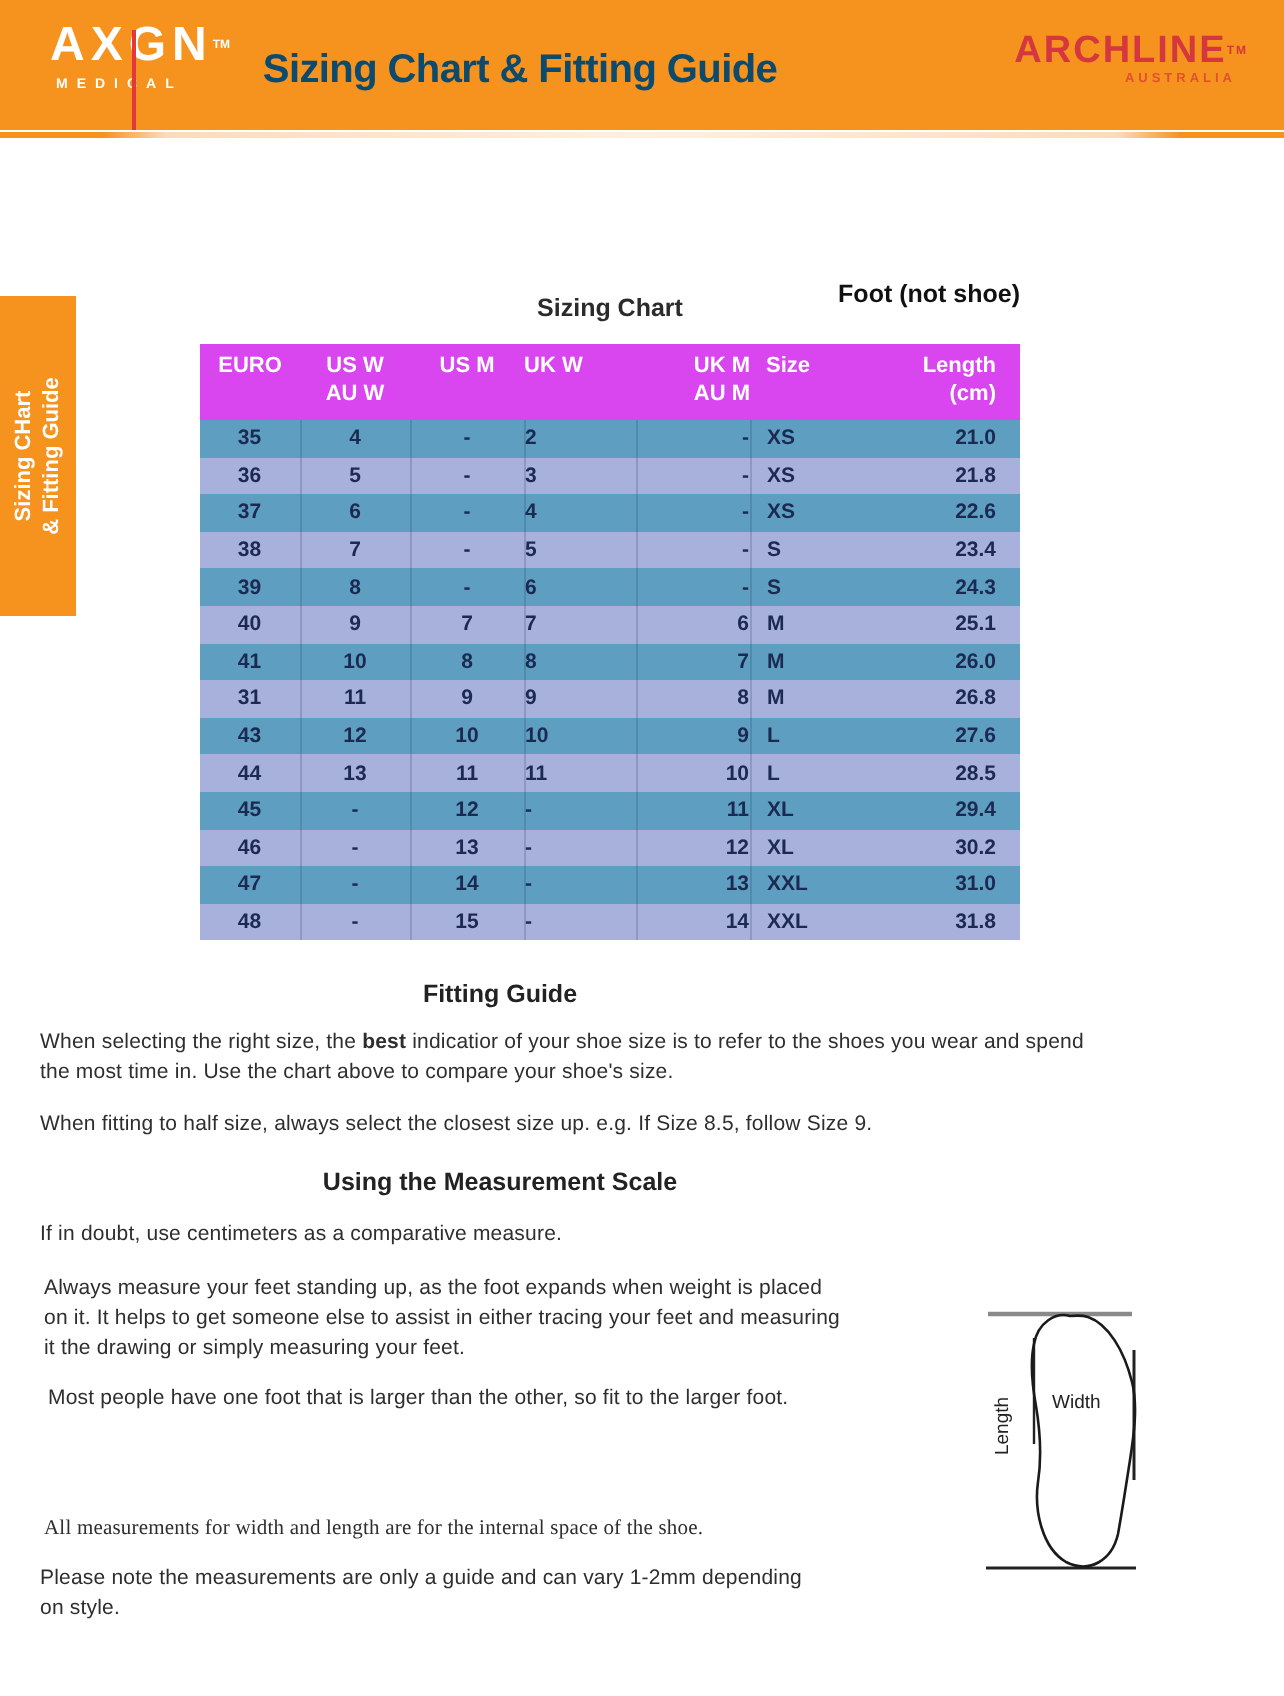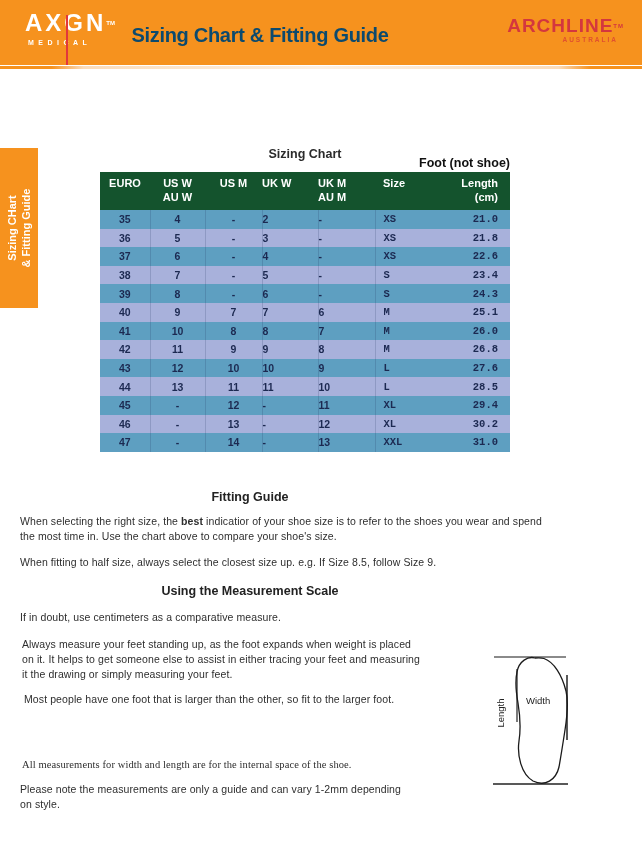--- a/index.html
+++ b/index.html
@@ -26,38 +26,38 @@
   
   .side-tab { position:absolute; left:0; top:148px; width:38px; height:160px; background:#F6921E; }
   .side-tab-inner { position:absolute; left:-61px; top:61px; width:160px; height:38px;
                     transform:rotate(-90deg); display:flex; flex-direction:column;
                     justify-content:center; text-align:center; color:#fff;
                     font-weight:bold; font-size:11px; line-height:14px; }
 
   
   .chart-title { position:absolute; left:100px; top:147px; width:410px; text-align:center;
                  font-size:12.5px; font-weight:bold; color:#2b2b2b; }
-  .foot-note { position:absolute; left:360px; top:156px; width:150px; text-align:right;
+  .foot-note { position:absolute; left:360px; top:140px; width:150px; text-align:right;
                font-size:12.5px; font-weight:bold; color:#111; }
   table.size-table { position:absolute; left:100px; top:172px; width:410px;
                      border-collapse:collapse; table-layout:fixed; }
-  .size-table thead tr { background:#14532d; height:38px; }
+  .size-table thead tr { background:#d946ef; height:38px; }
   .size-table th { color:#ffffff; font-size:11px; font-weight:bold; white-space:pre-line;
                    vertical-align:top; padding-top:4px; line-height:14px; }
   .size-table tbody tr { height:18.6px; }
   .size-table tbody tr:nth-child(odd)  { background:#5E9FC1; }
   .size-table tbody tr:nth-child(even) { background:#A8B1DB; }
   .size-table td { font-size:10.5px; font-weight:bold; color:#1C2951;
                    border-right:1px solid rgba(30,42,86,0.18); }
-  .size-table td.c6, .size-table td.c5 { border-right:none;font-family:Liberation Mono, monospace; }
+  .size-table td.c6, .size-table td.c5 { border-right:none; }
   .c0 { width:50px; text-align:center; }
   .c1 { width:55px; text-align:center; }
   .c2 { width:57px; text-align:center; }
   .c3 { width:56px; text-align:left; }
-  .c4 { width:57px; text-align:left; }
+  .c4 { width:57px; text-align:right; }
   .c5 { width:50px; text-align:left; padding-left:8px; }
   .c6 { width:85px; text-align:right; padding-right:12px; }
 
   
   .section-heading { position:absolute; left:0; width:500px; text-align:center;
                      font-size:12.5px; font-weight:bold; color:#222; }
   .body-text { position:absolute; font-size:10.5px; line-height:15px; color:#2e2e2e;
                white-space:pre-line; letter-spacing:0.1px; }
 
   
@@ -164,21 +164,21 @@
       <tr>
         <td class="c0">41</td>
         <td class="c1">10</td>
         <td class="c2">8</td>
         <td class="c3">8</td>
         <td class="c4">7</td>
         <td class="c5">M</td>
         <td class="c6">26.0</td>
       </tr>
       <tr>
-        <td class="c0">42</td>
+        <td class="c0">31</td>
         <td class="c1">11</td>
         <td class="c2">9</td>
         <td class="c3">9</td>
         <td class="c4">8</td>
         <td class="c5">M</td>
         <td class="c6">26.8</td>
       </tr>
       <tr>
         <td class="c0">43</td>
         <td class="c1">12</td>
@@ -216,20 +216,29 @@
         <td class="c6">30.2</td>
       </tr>
       <tr>
         <td class="c0">47</td>
         <td class="c1">-</td>
         <td class="c2">14</td>
         <td class="c3">-</td>
         <td class="c4">13</td>
         <td class="c5">XXL</td>
         <td class="c6">31.0</td>
+      </tr>
+      <tr>
+        <td class="c0">48</td>
+        <td class="c1">-</td>
+        <td class="c2">15</td>
+        <td class="c3">-</td>
+        <td class="c4">14</td>
+        <td class="c5">XXL</td>
+        <td class="c6">31.8</td>
       </tr>
     </tbody>
 </table>
 
 <div class="section-heading" style="top:490px;">Fitting Guide</div>
 
 <p class="body-text" style="left:20px; top:514px;"><span>When selecting the right size, the </span><b>best</b><span> indicatior of your shoe size is to refer to the shoes you wear and spend
 the most time in. Use the chart above to compare your shoe's size.</span></p>
 
 <p class="body-text" style="left:20px; top:555px;">When fitting to half size, always select the closest size up. e.g. If Size 8.5, follow Size 9.</p>

